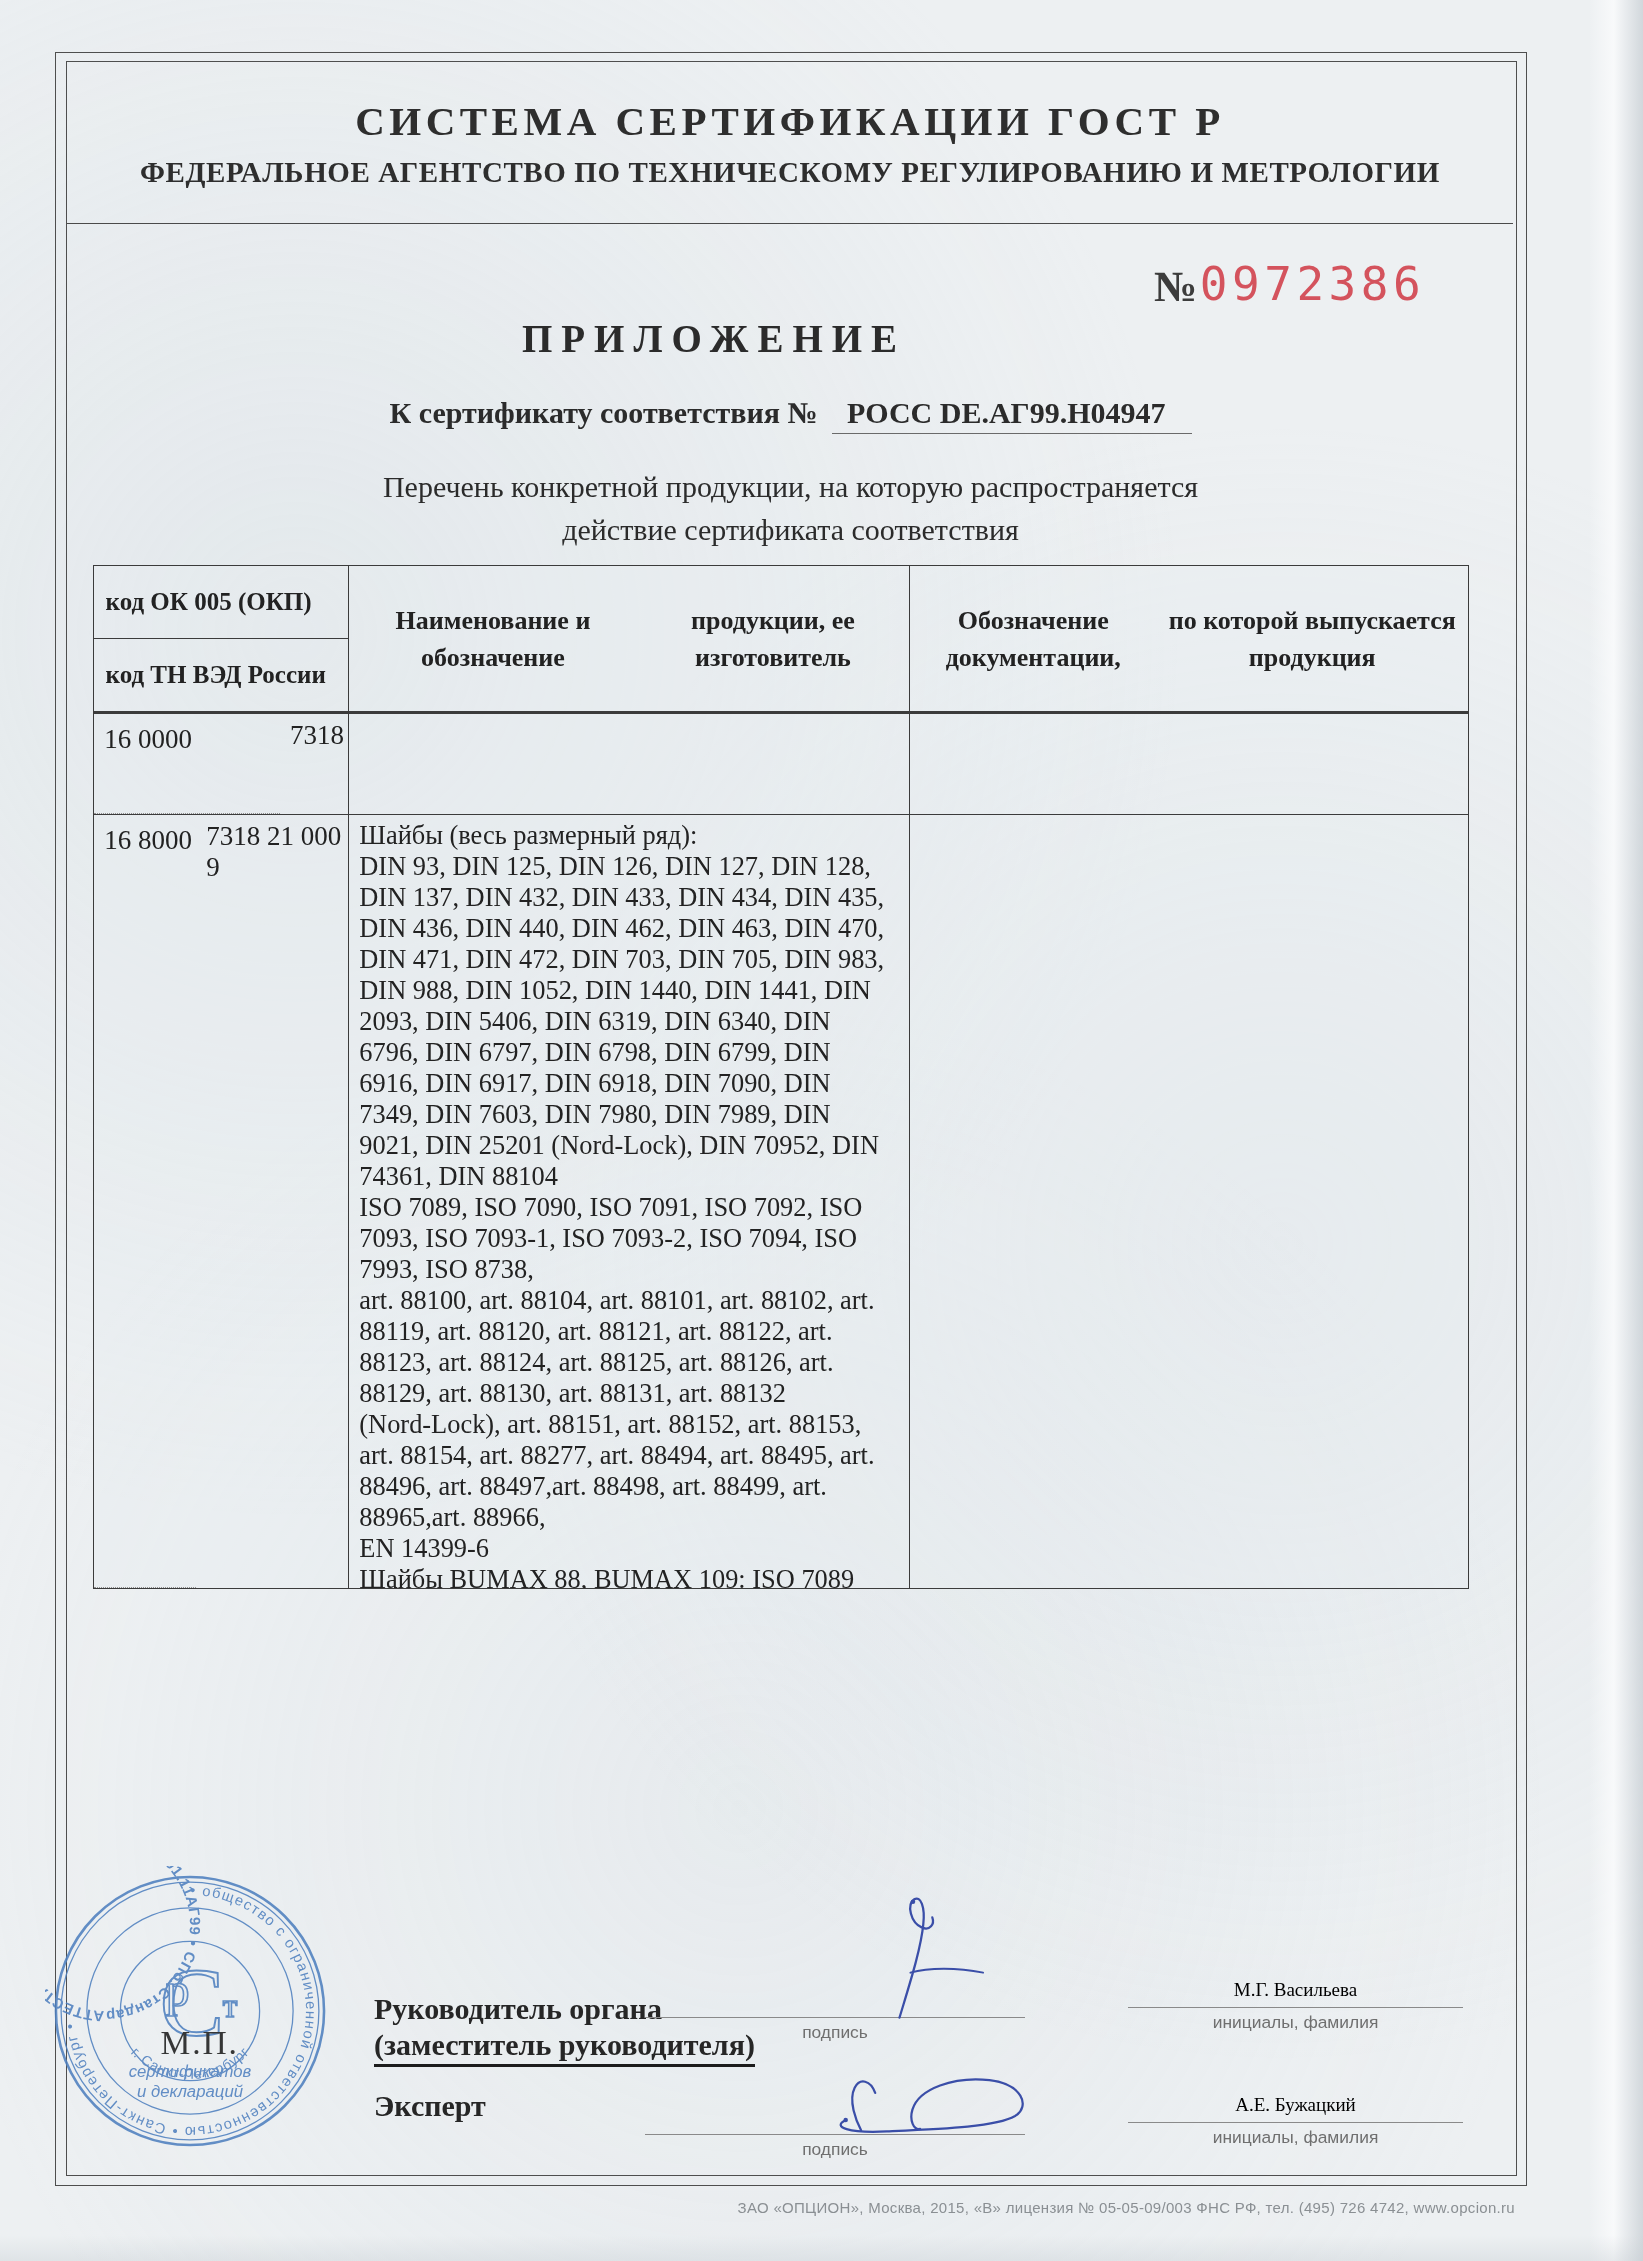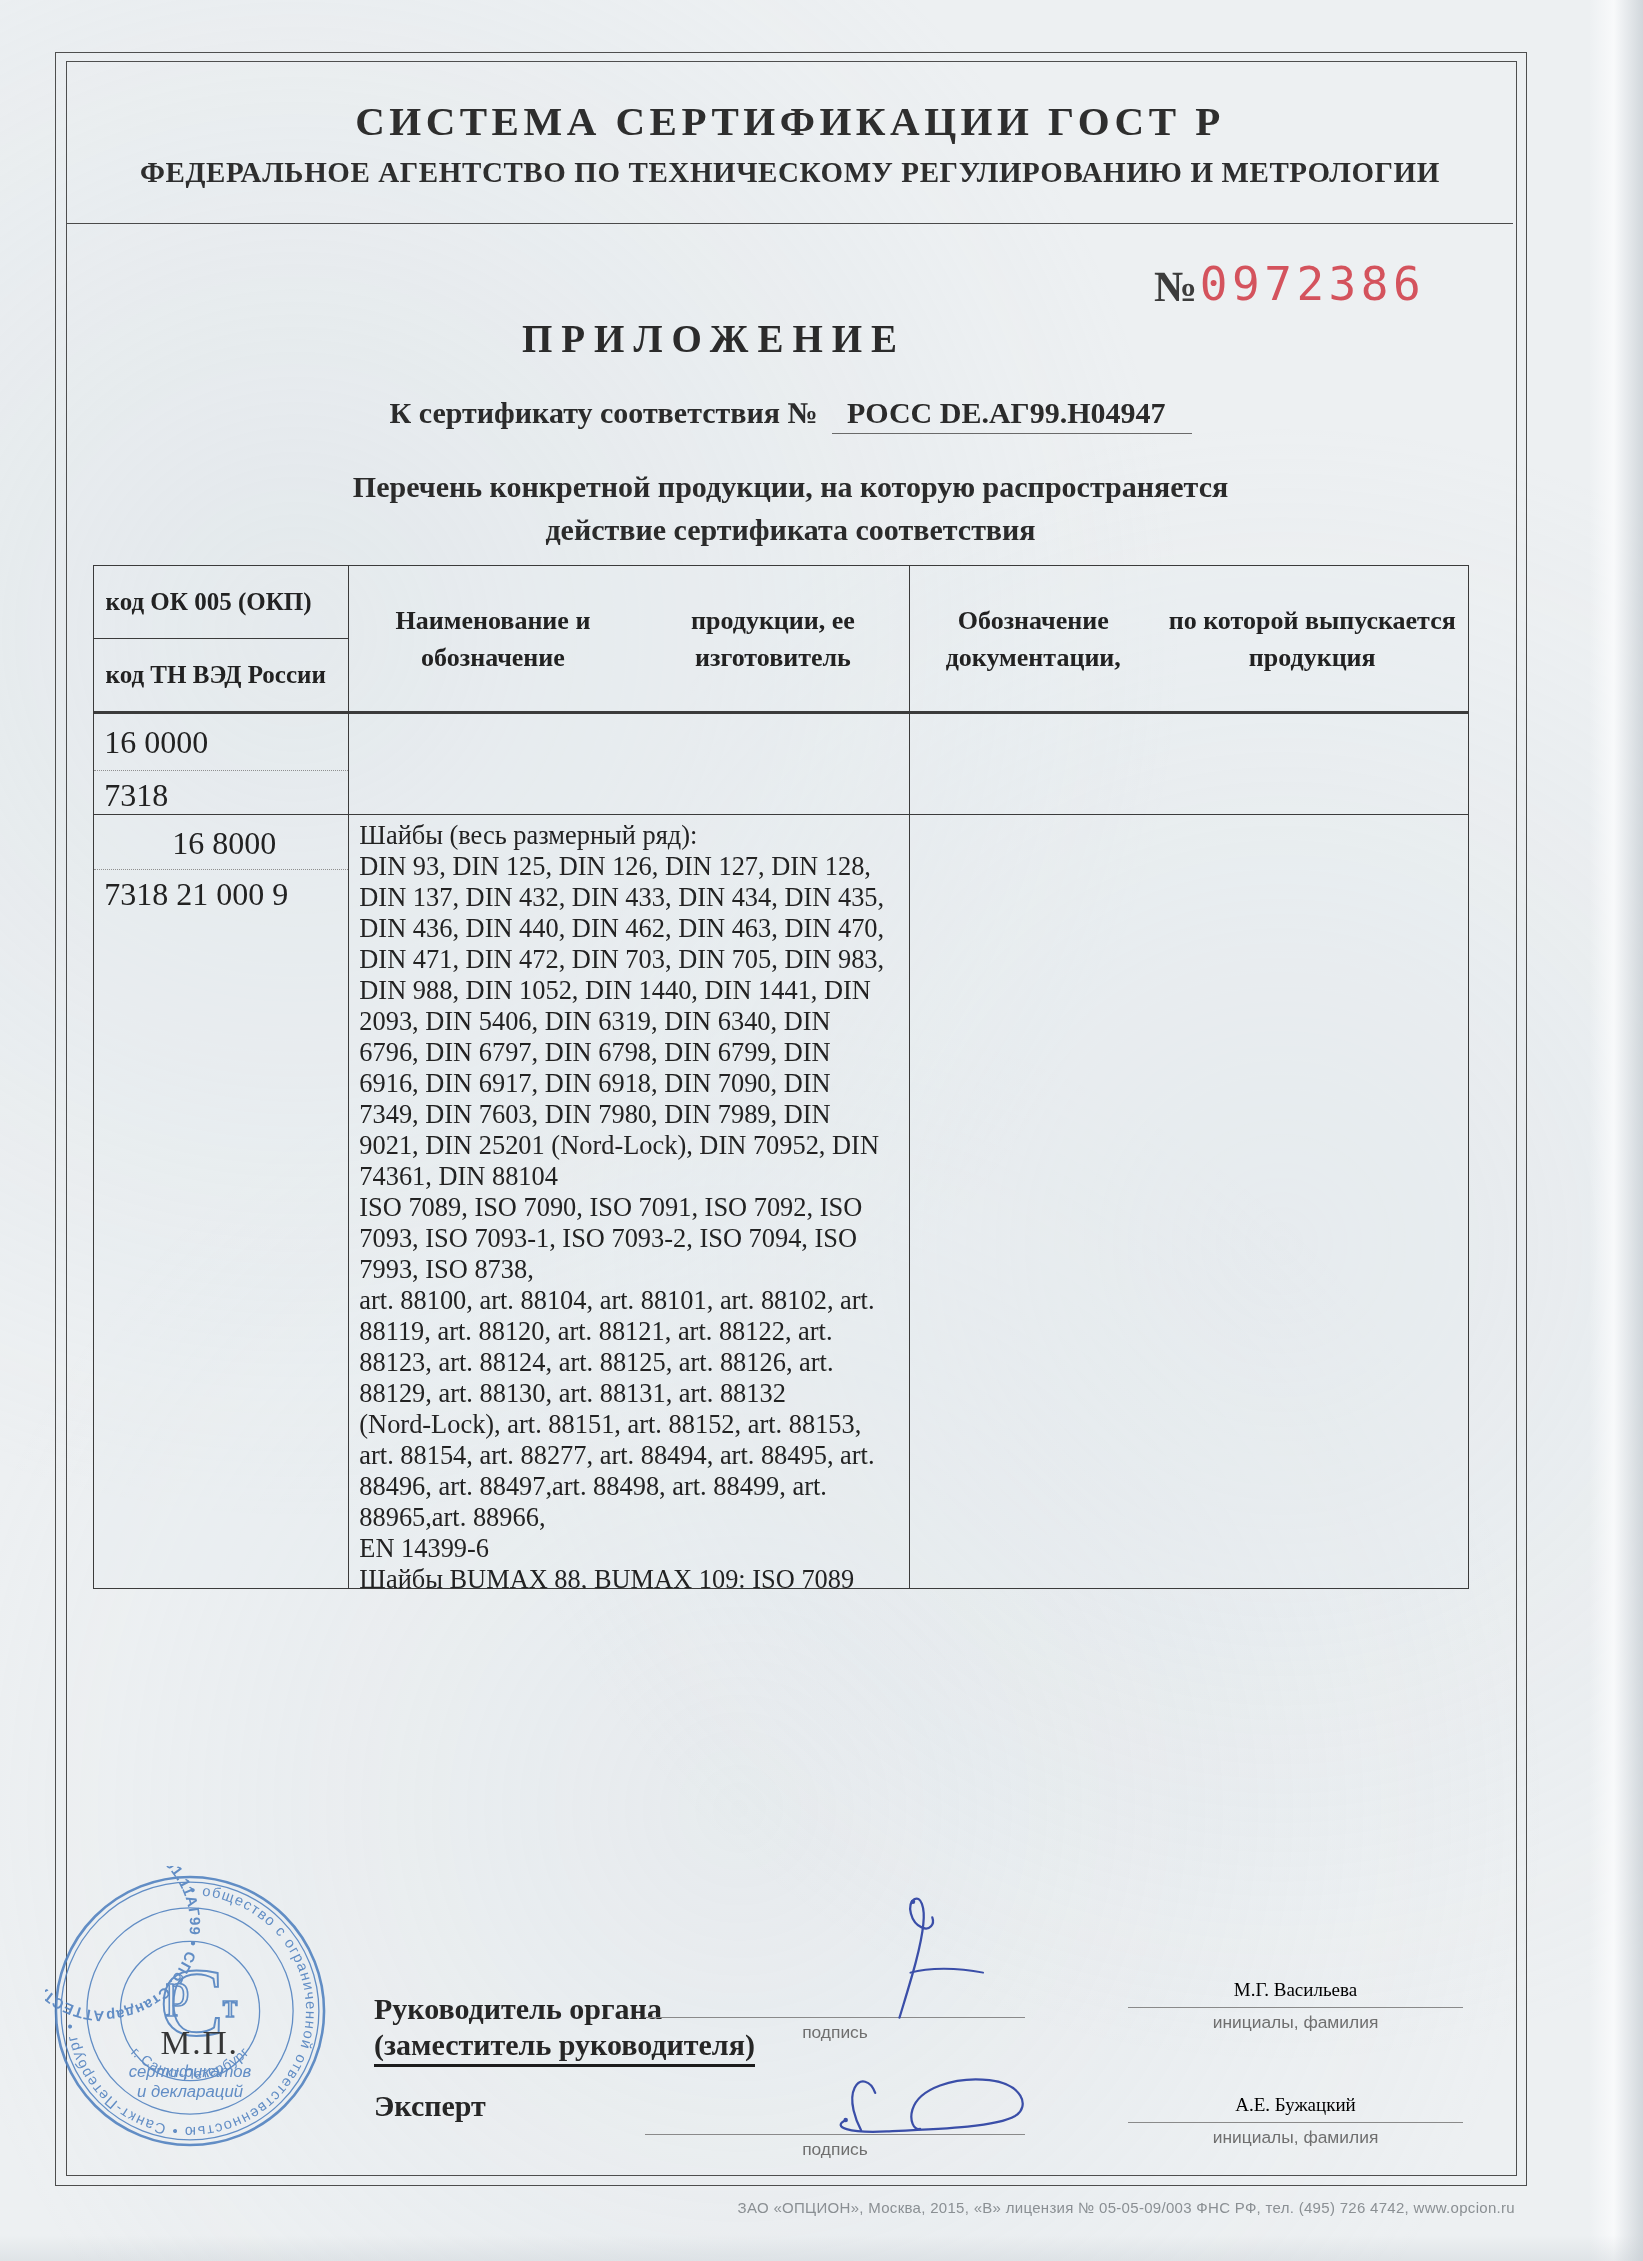--- a/index.html
+++ b/index.html
@@ -31,35 +31,35 @@
   .number-label{font-size:43px;color:#3c3c3c;font-weight:bold;}
   .number-value{font-family:"DejaVu Sans Mono",monospace;font-size:46px;color:#d4535d;letter-spacing:4.5px;vertical-align:1.3px;}
 
   .doc-title{position:absolute;left:66px;top:316px;width:1296px;text-align:center;
     font-size:39px;font-weight:bold;letter-spacing:9px;color:#2b2b2b;}
 
   .cert-line{position:absolute;left:66px;top:396px;width:1449px;text-align:center;font-size:30px;font-weight:bold;color:#2b2b2b;}
   .cert-value{border-bottom:1.3px solid #6a6a6a;padding:0 26px 3.9px 15.5px;margin-left:6.4px;}
 
   .subtitle{position:absolute;left:66px;top:465px;width:1449px;text-align:center;
-    font-size:30px;font-weight:bold;line-height:43px;color:#2b2b2b;}
+    font-size:30px;font-weight:normal;line-height:43px;color:#2b2b2b;}
 
   .cert-table{position:absolute;left:93px;top:565px;width:1376px;height:1024px;
     border:1.9px solid #3b3b3b;display:grid;grid-template-rows:148px 101px 1fr;box-sizing:border-box;background:rgba(232,238,242,.35);}
   .trow{display:grid;grid-template-columns:255px 561px 1fr;min-height:0;}
   .trow-header{border-bottom:3.2px solid #3b3b3b;}
   .trow-r1{border-bottom:1.9px solid #3b3b3b;}
   .tcell{border-right:1.3px solid #3b3b3b;min-width:0;overflow:hidden;}
   .tcell:last-child{border-right:none;}
   .hcol1{display:flex;flex-direction:column;}
   .hcol1 > div{flex:1;display:flex;align-items:center;padding-left:11.6px;font-size:25px;font-weight:bold;}
   .hcol1 > div:first-child{border-bottom:1.3px solid #3b3b3b;}
   .hcenter{display:flex;flex-direction:row;justify-content:center;align-items:center;
     font-size:26px;font-weight:bold;line-height:37px;text-align:center;}
-  .code-cell{display:flex;flex-direction:column;font-size:32px;}
+  .code-cell{display:flex;flex-direction:row;font-size:27px;}
   .code-top{padding:10.3px 3.9px 6.4px 10.3px;border-bottom:1.3px dotted #8f8f8f;}
   .code-bottom{padding:6.4px 3.9px 0 10.3px;}
   .r1 .code-top{flex:1;display:flex;align-items:flex-start;}
   .product-cell{padding:5.2px 6.4px 0 10.3px;font-size:26.4px;line-height:31px;white-space:pre-line;}
 
   .sign-role{position:absolute;left:374px;font-size:30px;font-weight:bold;color:#262626;line-height:36px;}
   .role-underlined{border-bottom:3.2px solid #1c1c1c;padding-bottom:1.3px;}
 
   .sig-block{position:absolute;left:645px;width:380px;}
   .sig-line{border-top:1.3px solid #8a8a8a;width:100%;}

